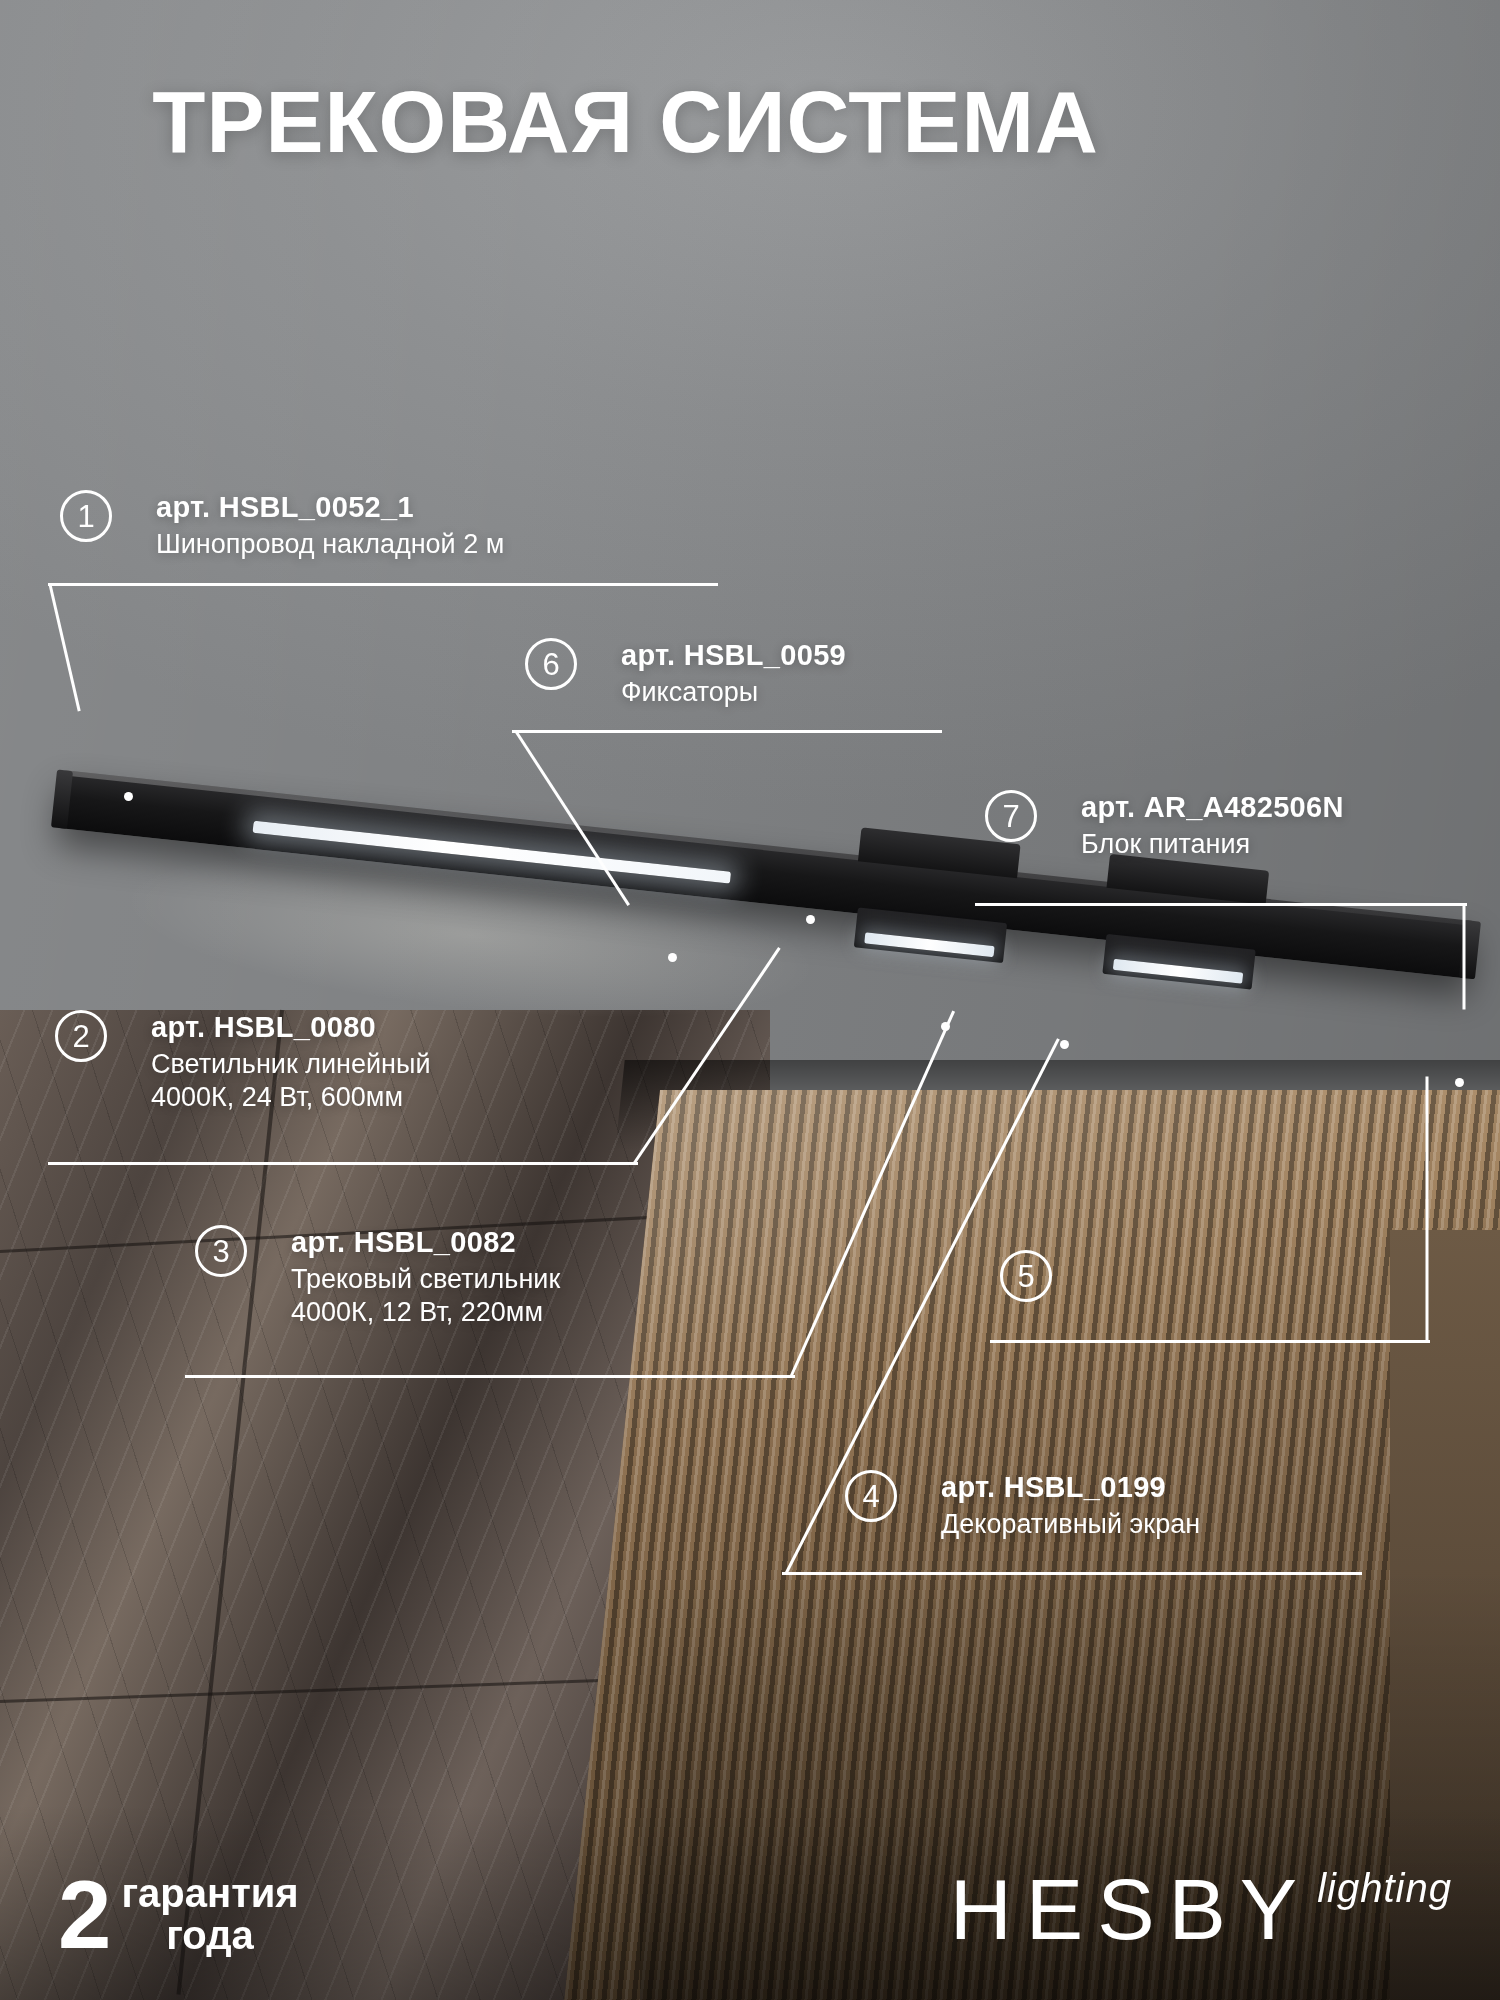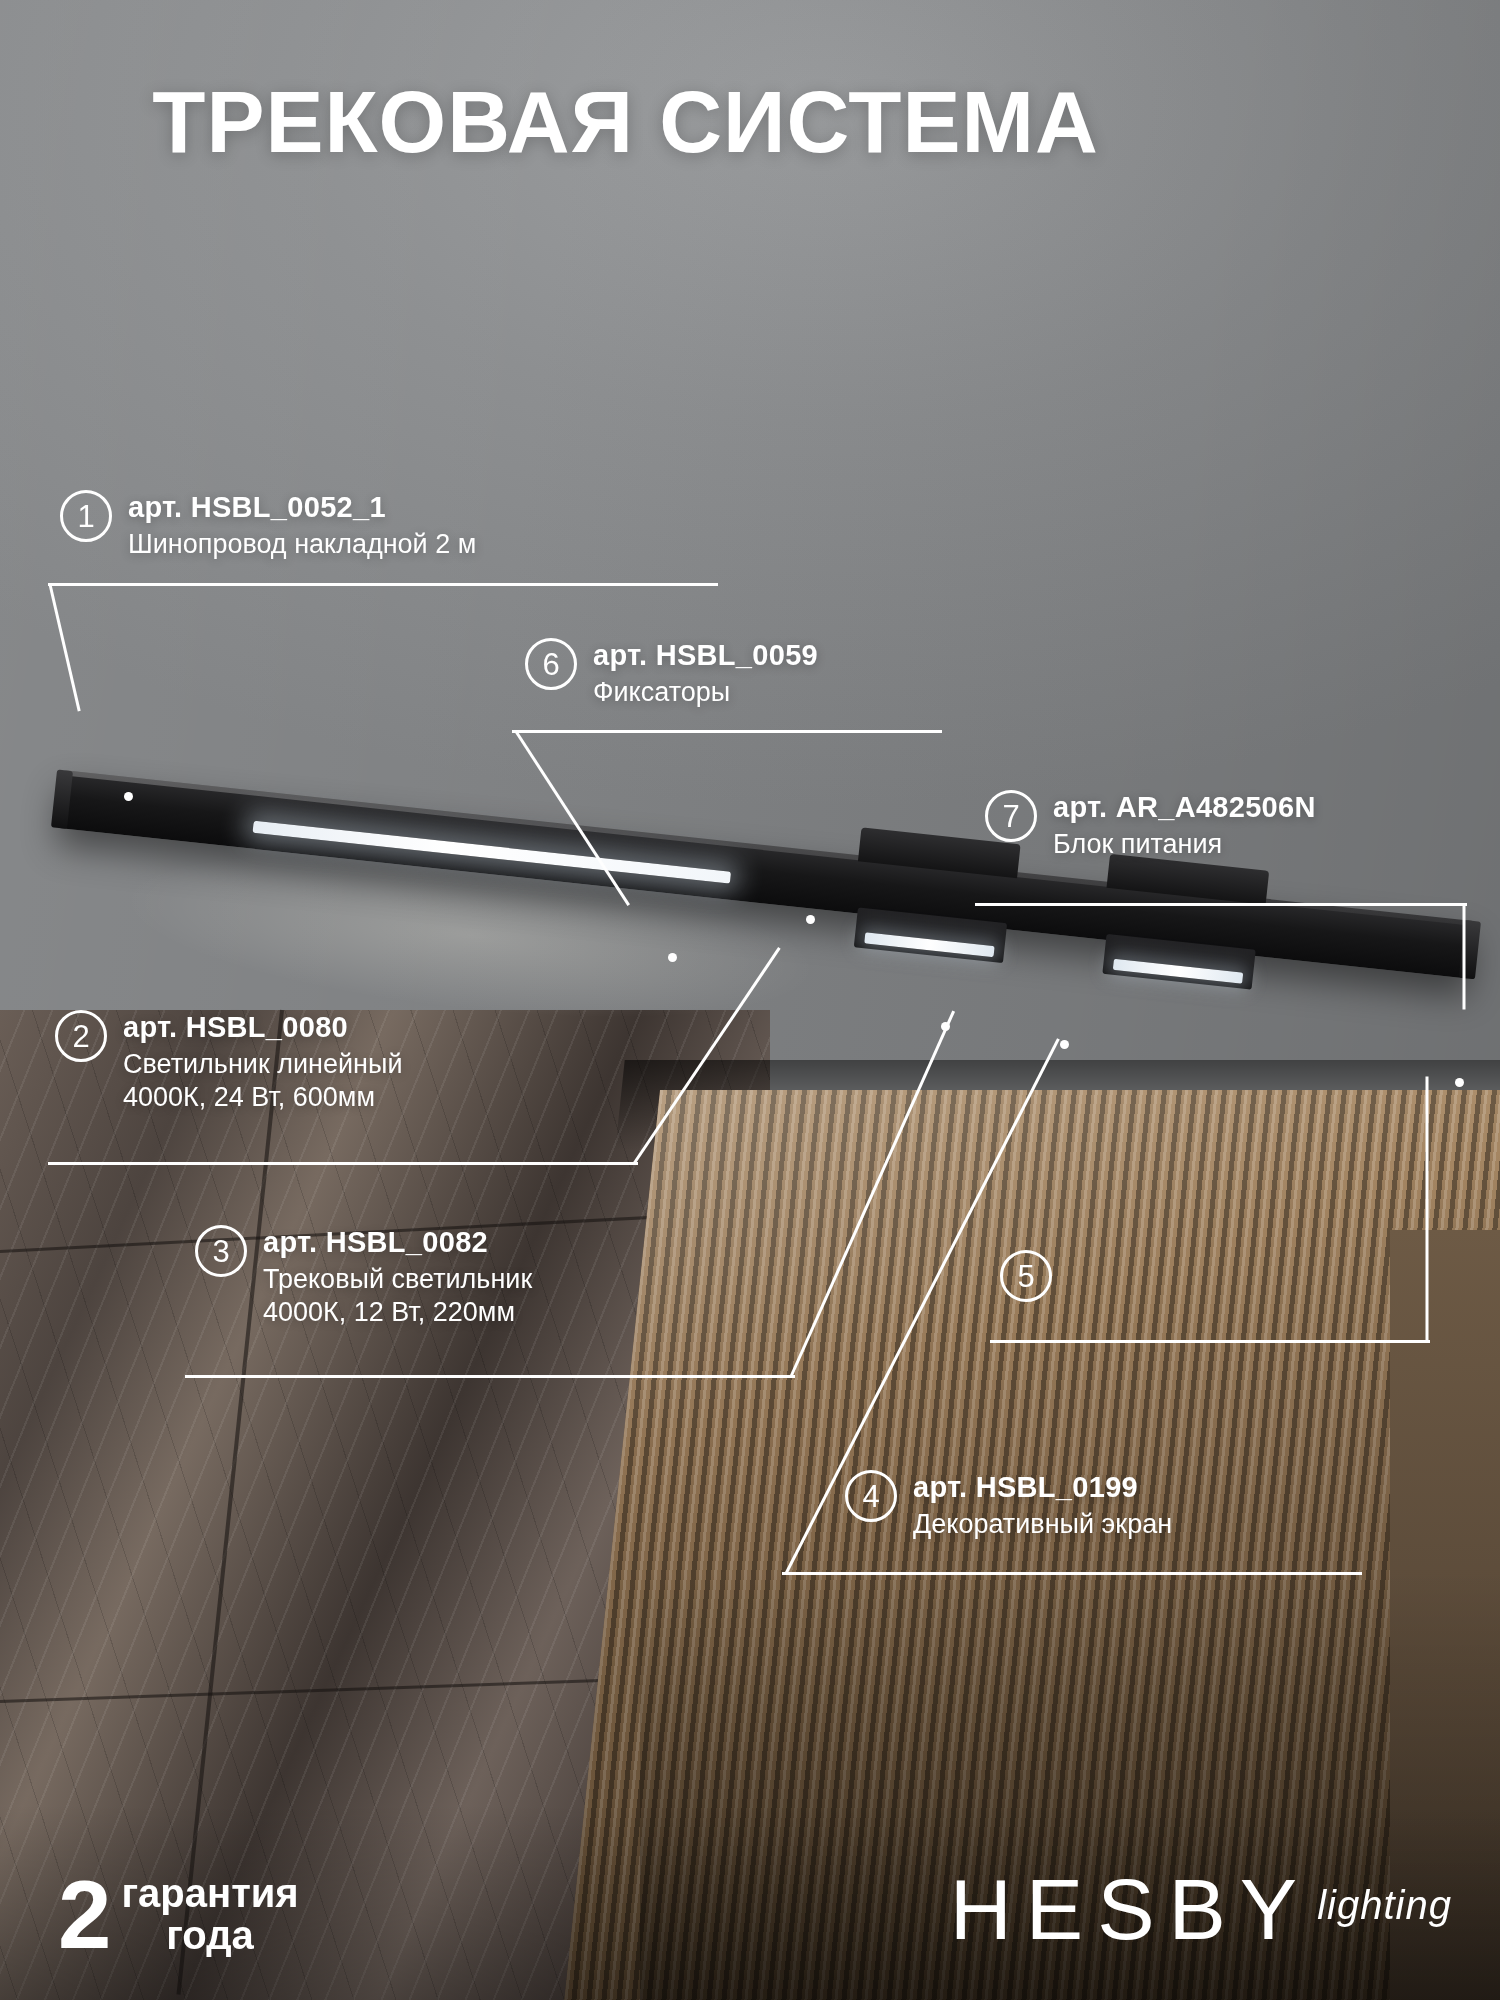--- a/index.html
+++ b/index.html
@@ -207,21 +207,21 @@
     border: 3px solid #ffffff;
     border-radius: 50%;
     display: flex;
     align-items: center;
     justify-content: center;
     font-size: 31px;
     font-weight: 400;
     line-height: 1;
     box-sizing: border-box;
   }
-  .callout-text { padding-top: 1px; }
+  .callout-text { padding-top: 1px; margin-left: 28px; }
   .art {
     font-size: 29px;
     font-weight: 700;
     letter-spacing: 0.3px;
     white-space: nowrap;
     text-shadow: 0 2px 10px rgba(0,0,0,0.25);
   }
   .desc {
     font-size: 27px;
     font-weight: 400;
@@ -272,21 +272,21 @@
     font-size: 40px;
     font-weight: 700;
     line-height: 1.04;
     white-space: pre-line;
     text-align: center;
   }
   .brand {
     position: absolute;
     right: 48px; bottom: 48px;
     display: flex;
-    align-items: center;
+    align-items: flex-start;
     color: #ffffff;
   }
   .brand-mark {
     font-size: 86px;
     font-weight: 300;
     letter-spacing: 14px;
     line-height: 1;
   }
   .brand-sub {
     font-size: 40px;

